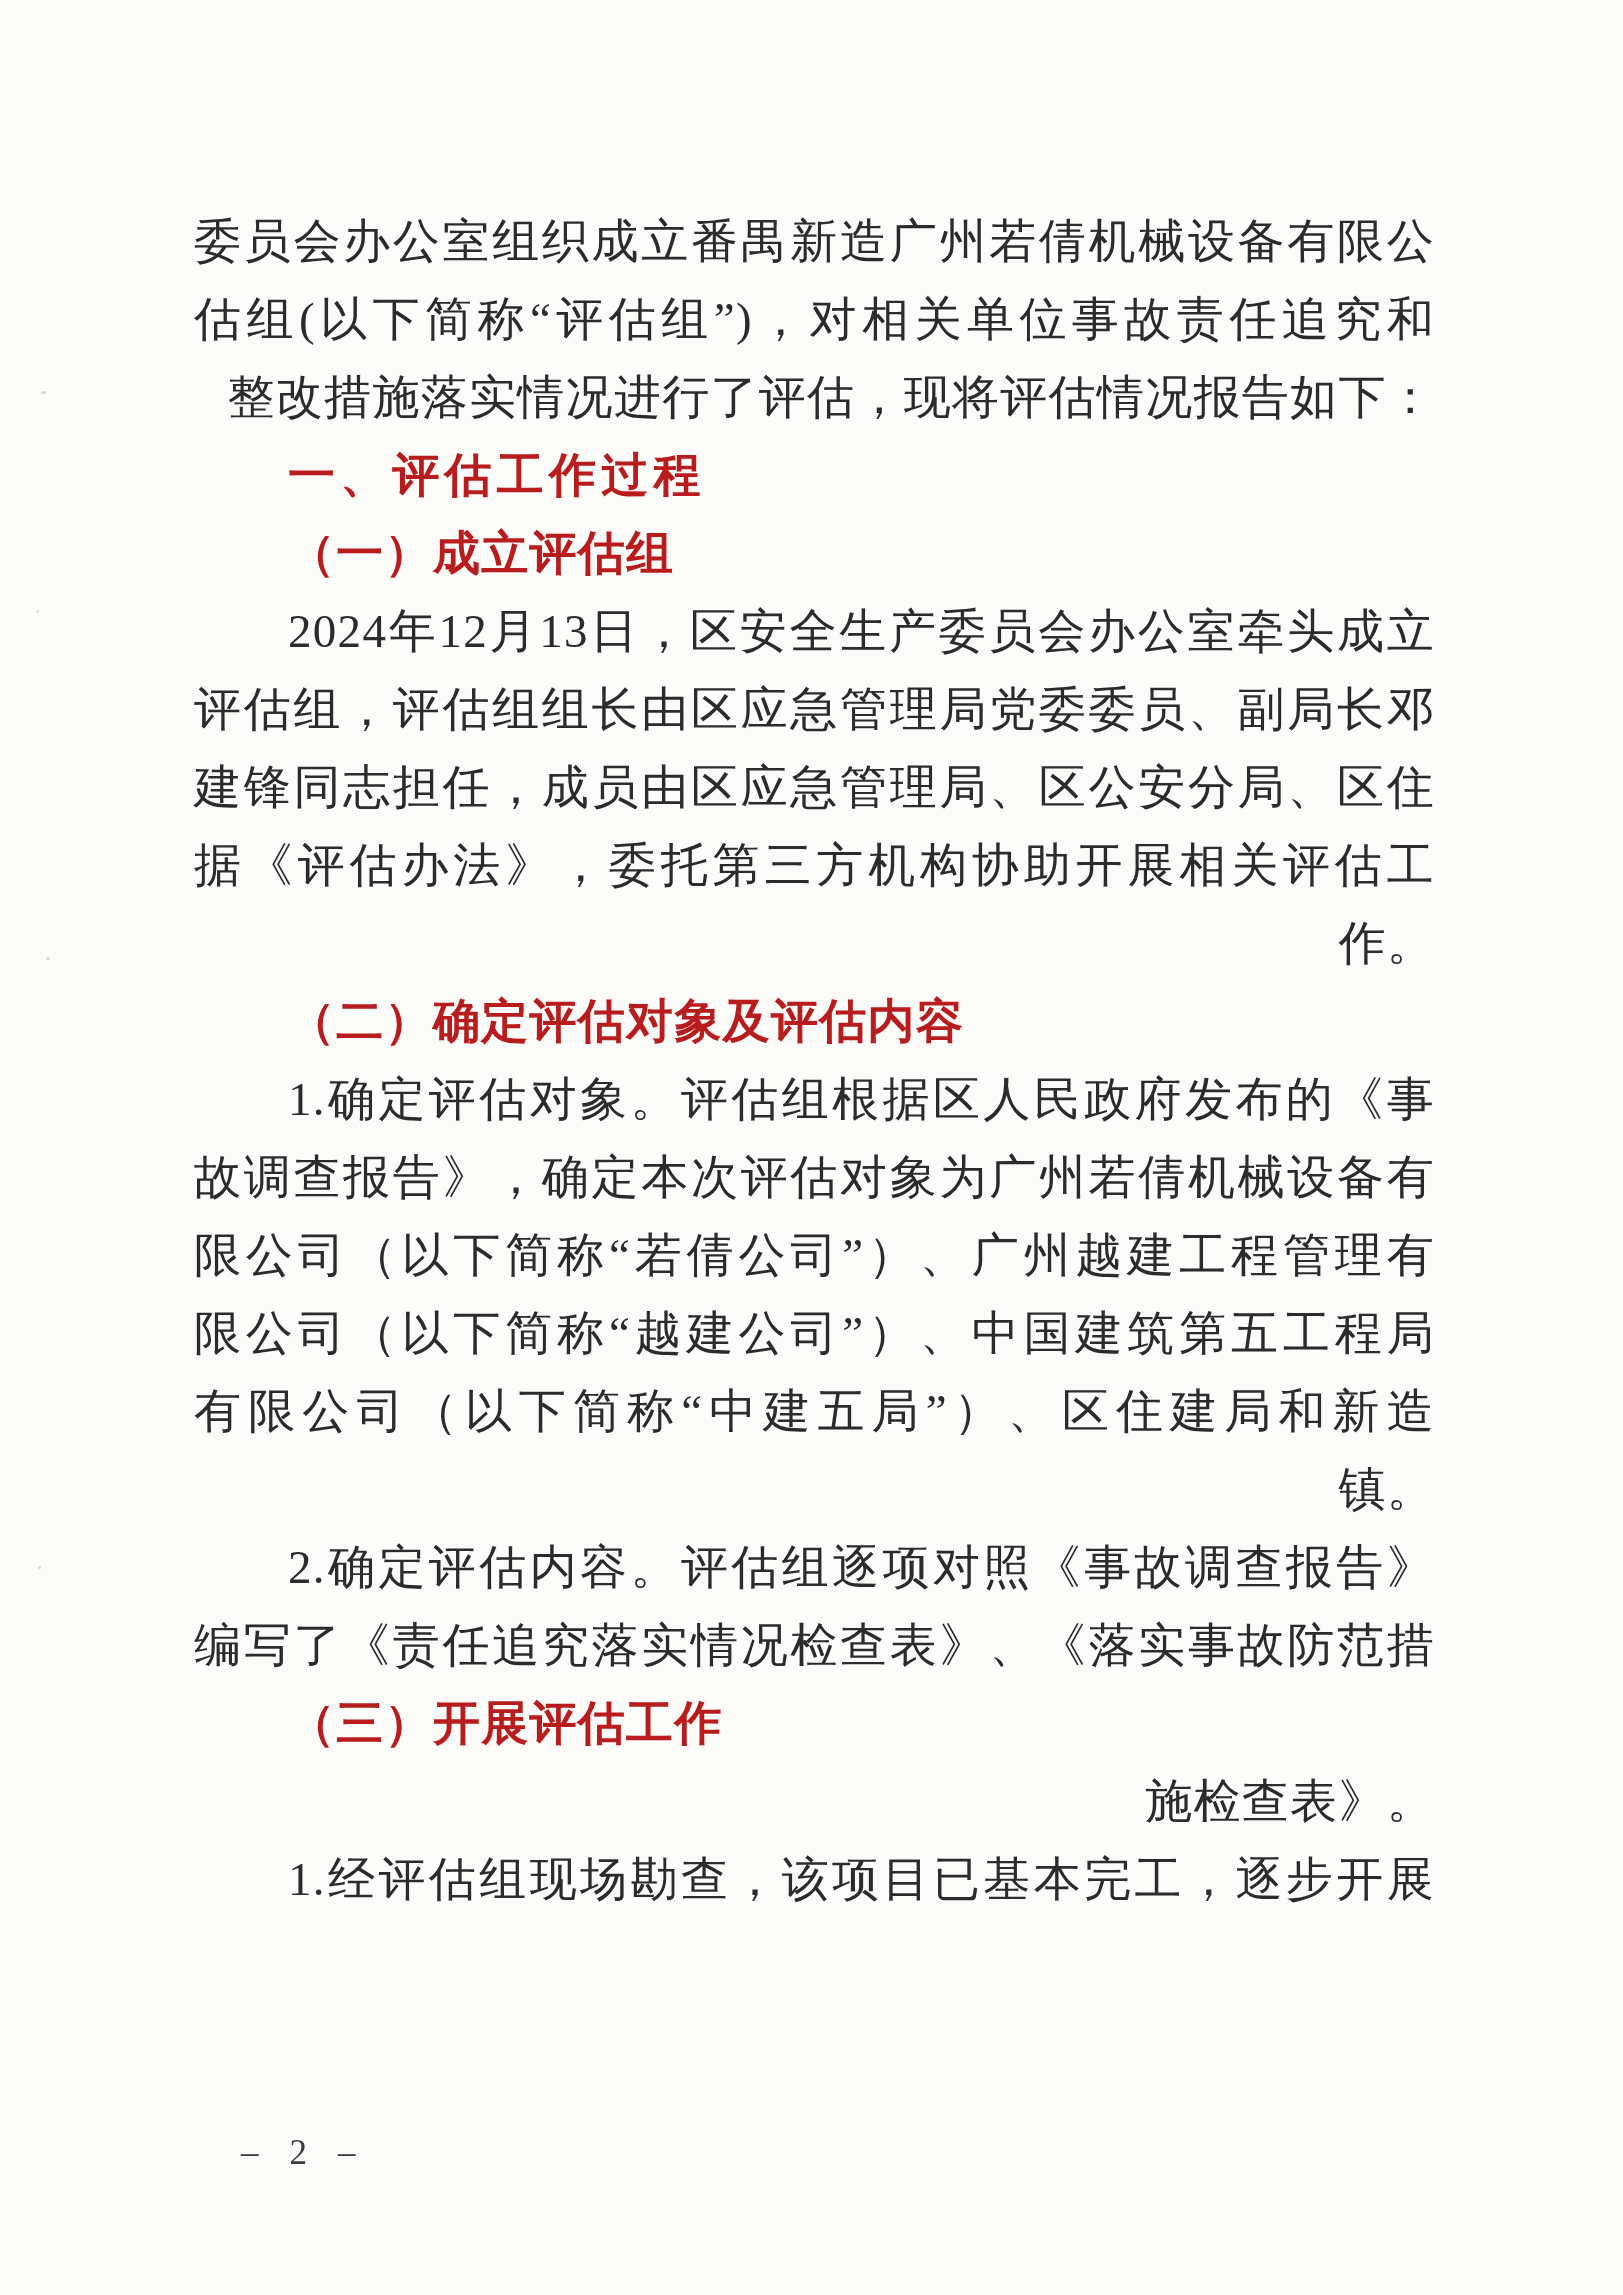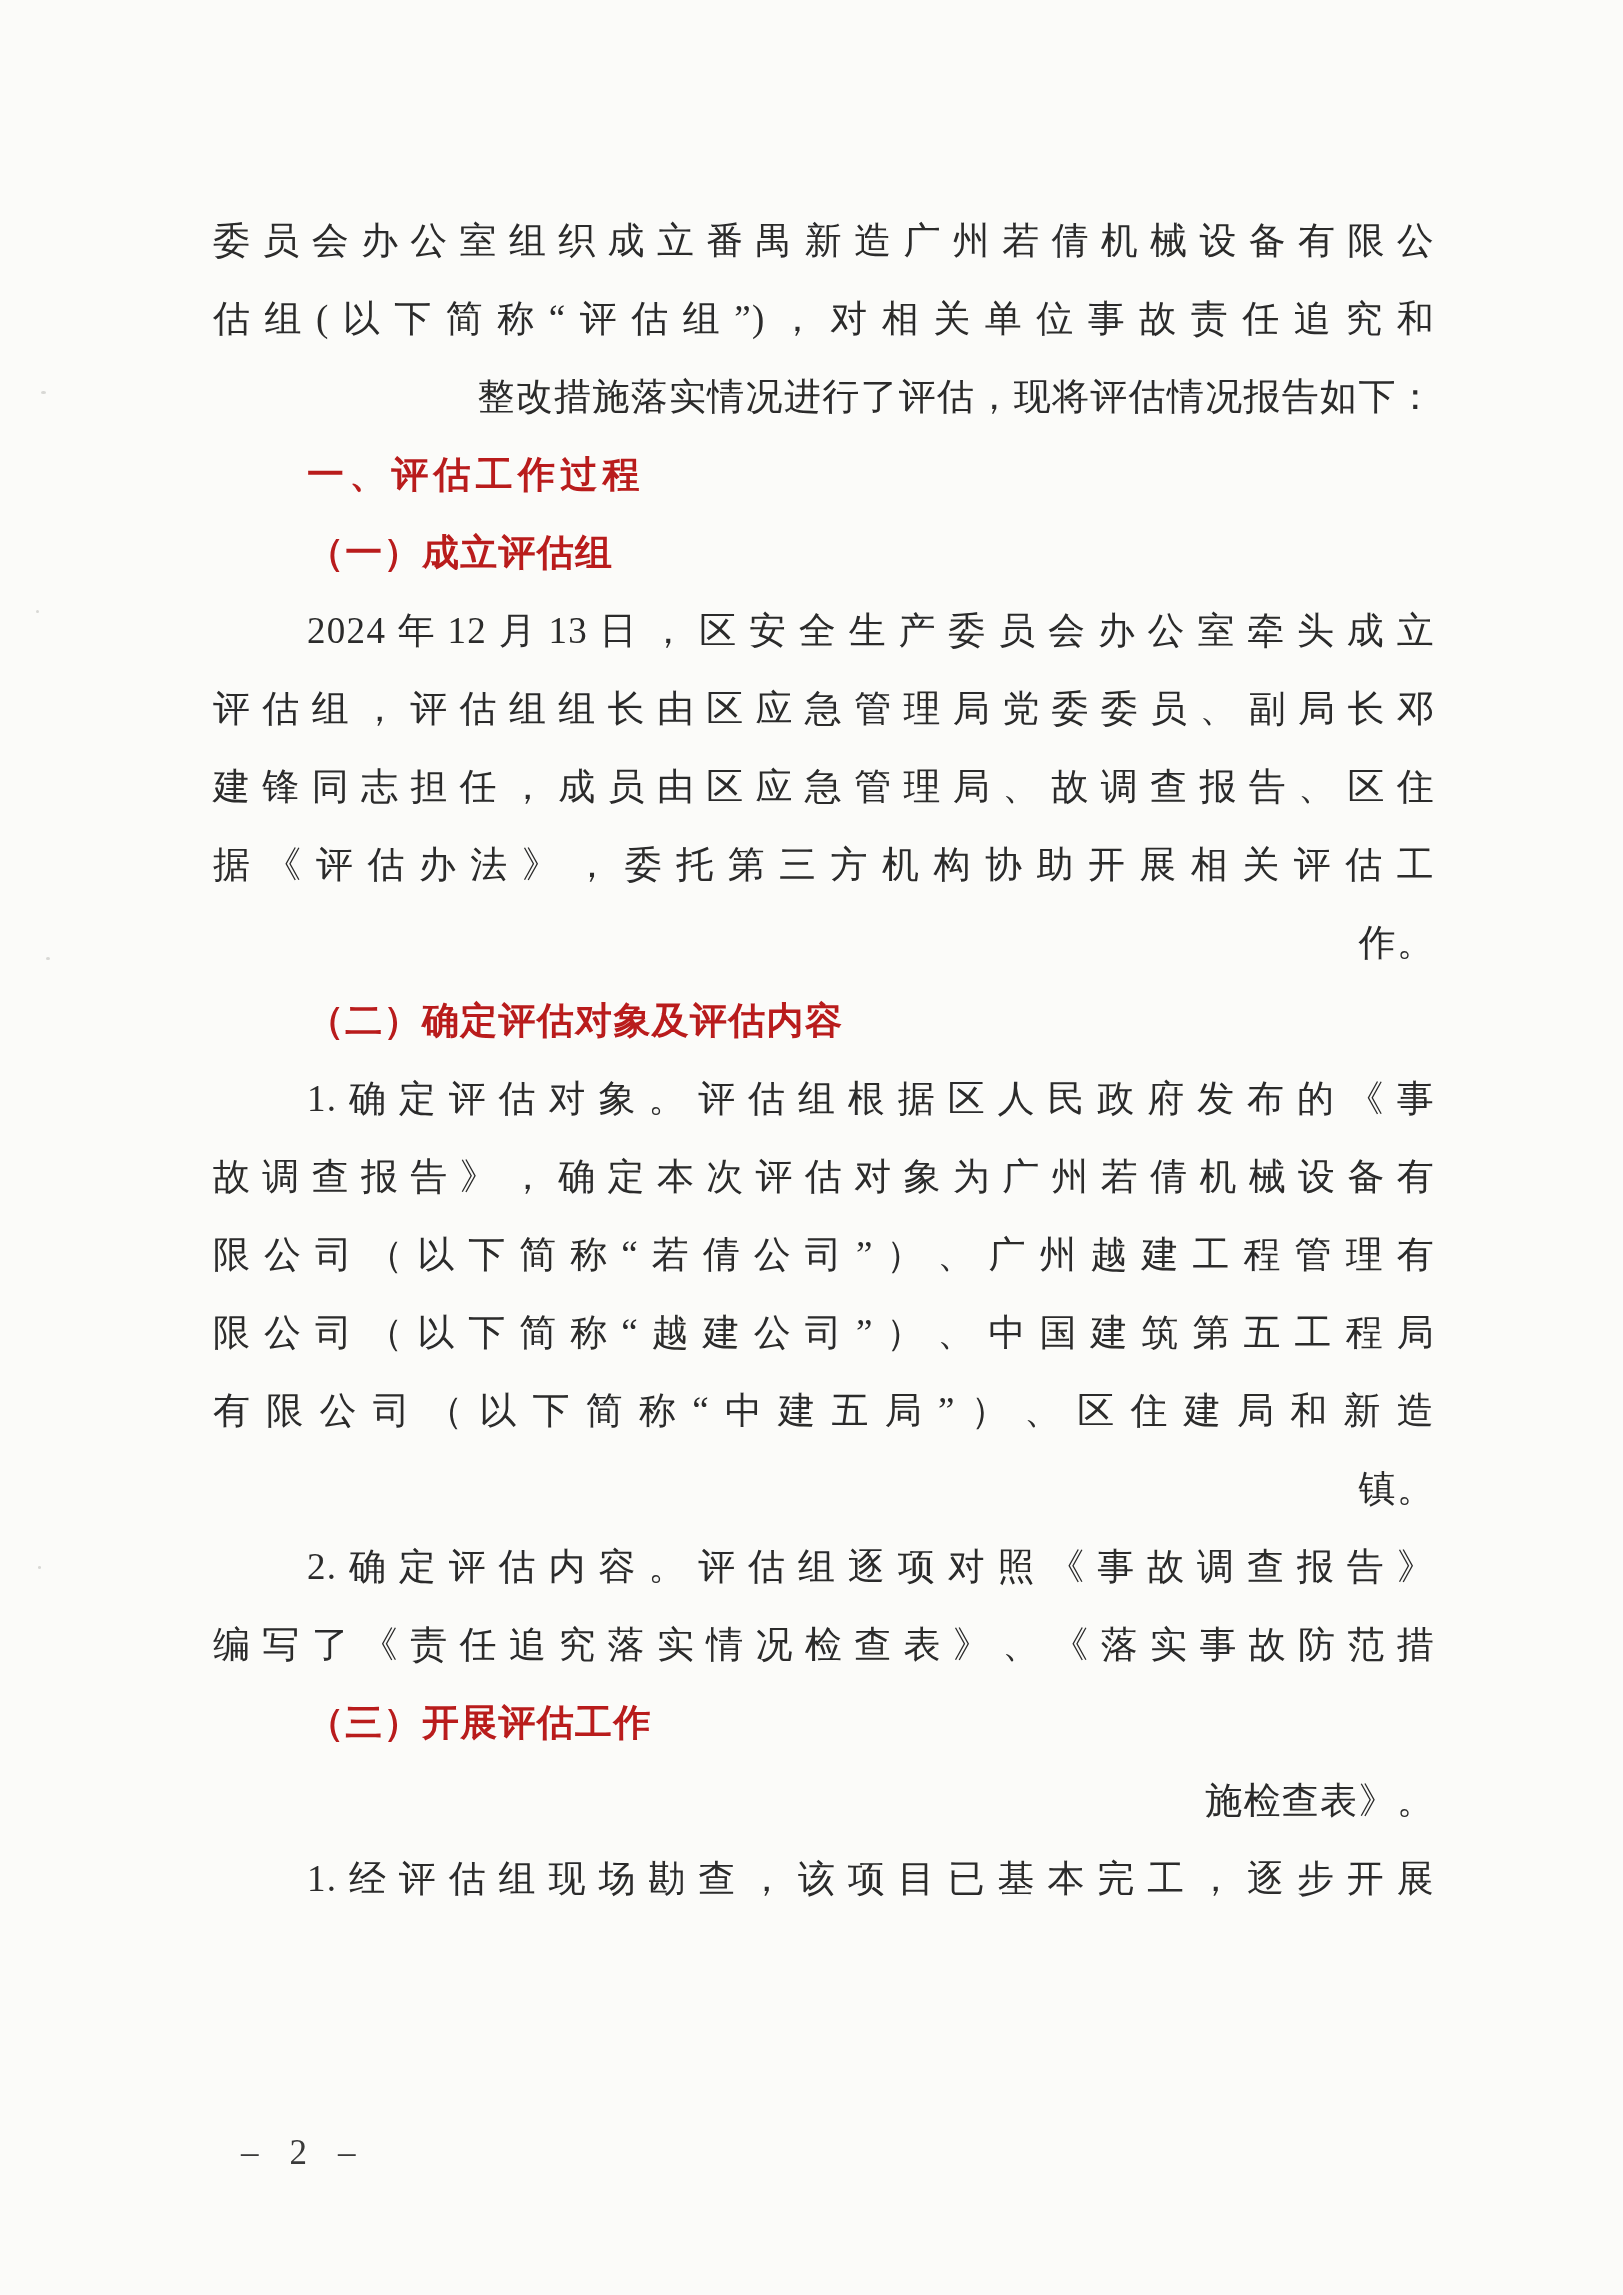--- a/index.html
+++ b/index.html
@@ -26,27 +26,26 @@
 
   .textblock {
     position: absolute;
     left: 194px;
     top: 202px;
     width: 1241px;
   }
   .line {
     height: 78px;
     line-height: 78px;
-    font-size: 37px;
+    font-size: 47px;
     color: #2b2b2b;
     letter-spacing: 1.3px;
     text-align: justify;
     text-align-last: justify;
     white-space: normal;
-    margin-left: 19px;
   }
   .line.end {
     text-align: right;
     text-align-last: auto;
   }
   .line.indent { text-indent: 94px; }
   .line.heading {
     text-align: left;
     text-align-last: auto;
     text-indent: 94px;
@@ -78,21 +77,21 @@
   <div class="speck s4"></div>
 
   <div class="textblock">
     <div class="line">委员会办公室组织成立番禺新造广州若倩机械设备有限公</div>
     <div class="line">估组(以下简称“评估组”)，对相关单位事故责任追究和</div>
     <div class="line end">整改措施落实情况进行了评估，现将评估情况报告如下：</div>
     <div class="line heading hei">一、评估工作过程</div>
     <div class="line heading">（一）成立评估组</div>
     <div class="line indent">2024年12月13日，区安全生产委员会办公室牵头成立</div>
     <div class="line">评估组，评估组组长由区应急管理局党委委员、副局长邓</div>
-    <div class="line">建锋同志担任，成员由区应急管理局、故调查报告、区住</div>
+    <div class="line">建锋同志担任，成员由区应急管理局、区公安分局、区住</div>
     <div class="line">据《评估办法》，委托第三方机构协助开展相关评估工</div>
     <div class="line end">作。</div>
     <div class="line heading">（二）确定评估对象及评估内容</div>
     <div class="line indent">1.确定评估对象。评估组根据区人民政府发布的《事</div>
     <div class="line">故调查报告》，确定本次评估对象为广州若倩机械设备有</div>
     <div class="line">限公司（以下简称“若倩公司”）、广州越建工程管理有</div>
     <div class="line">限公司（以下简称“越建公司”）、中国建筑第五工程局</div>
     <div class="line">有限公司（以下简称“中建五局”）、区住建局和新造</div>
     <div class="line end">镇。</div>
     <div class="line indent">2.确定评估内容。评估组逐项对照《事故调查报告》</div>

